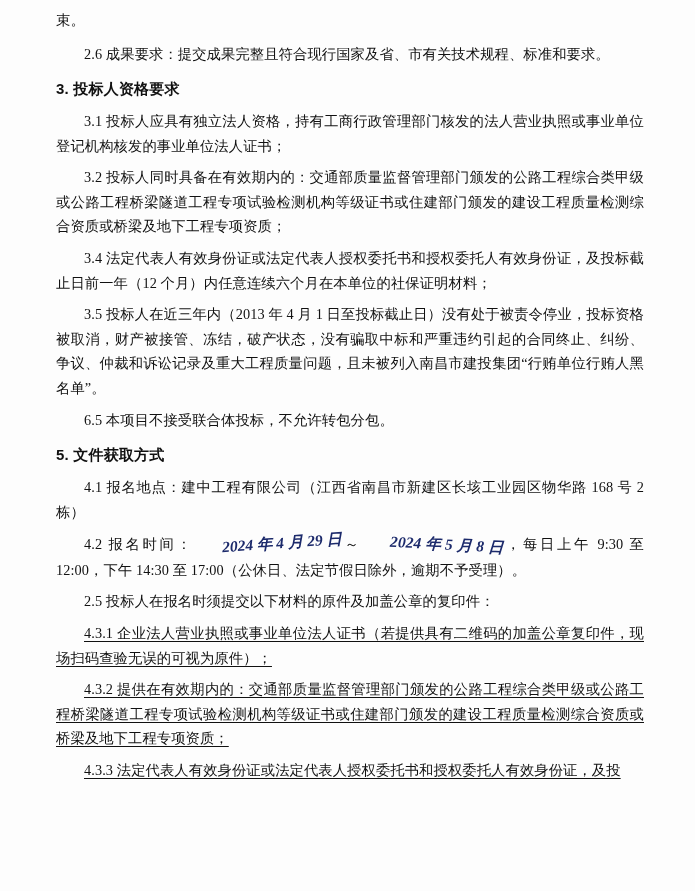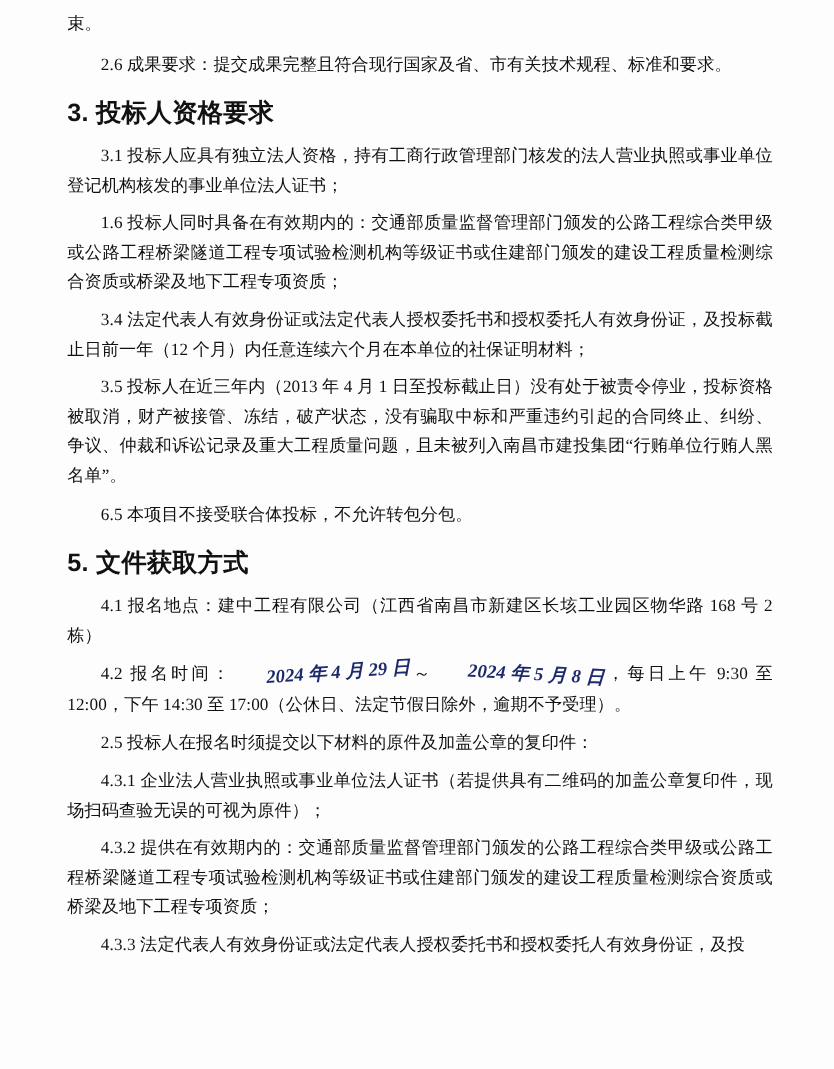--- a/index.html
+++ b/index.html
@@ -41,27 +41,28 @@
     margin-bottom: 7px;
   }
   .indent {
     text-indent: 28px;
   }
   .noindent {
     text-indent: 0;
   }
   h2.heading {
     font-family: "Liberation Sans", "DejaVu Sans", sans-serif;
-    font-size: 21px;
+    font-size: 15px;
     font-weight: bold;
     margin: 14px 0 10px 0;
     letter-spacing: 0.2px;
     text-indent: 0;
   }
   .u {
+    text-decoration: underline;
     text-underline-offset: 3px;
   }
   .hand {
     font-family: "Liberation Serif", serif;
     color: #1c2a6b;
     font-size: 15.5px;
     position: relative;
     display: inline-block;
     transform: rotate(-4deg);
     font-weight: bold;
@@ -90,21 +91,21 @@
   <div class="content">
 
     <p class="para top-line noindent">束。</p>
 
     <p class="para indent">2.6 成果要求：提交成果完整且符合现行国家及省、市有关技术规程、标准和要求。</p>
 
     <h2 class="heading">3. 投标人资格要求</h2>
 
     <p class="para indent">3.1 投标人应具有独立法人资格，持有工商行政管理部门核发的法人营业执照或事业单位登记机构核发的事业单位法人证书；</p>
 
-    <p class="para indent">1.6 投标人同时具备在有效期内的：交通部质量监督管理部门颁发的公路工程综合类甲级或公路工程桥梁隧道工程专项试验检测机构等级证书或住建部门颁发的建设工程质量检测综合资质或桥梁及地下工程专项资质；</p>
+    <p class="para indent">3.2 投标人同时具备在有效期内的：交通部质量监督管理部门颁发的公路工程综合类甲级或公路工程桥梁隧道工程专项试验检测机构等级证书或住建部门颁发的建设工程质量检测综合资质或桥梁及地下工程专项资质；</p>
 
 
     <p class="para indent">3.4 法定代表人有效身份证或法定代表人授权委托书和授权委托人有效身份证，及投标截止日前一年（12 个月）内任意连续六个月在本单位的社保证明材料；</p>
 
     <p class="para indent">3.5 投标人在近三年内（2013 年 4 月 1 日至投标截止日）没有处于被责令停业，投标资格被取消，财产被接管、冻结，破产状态，没有骗取中标和严重违约引起的合同终止、纠纷、争议、仲裁和诉讼记录及重大工程质量问题，且未被列入南昌市建投集团“行贿单位行贿人黑名单”。</p>
 
     <p class="para indent">6.5 本项目不接受联合体投标，不允许转包分包。</p>
 
     <h2 class="heading">5. 文件获取方式</h2>
 

